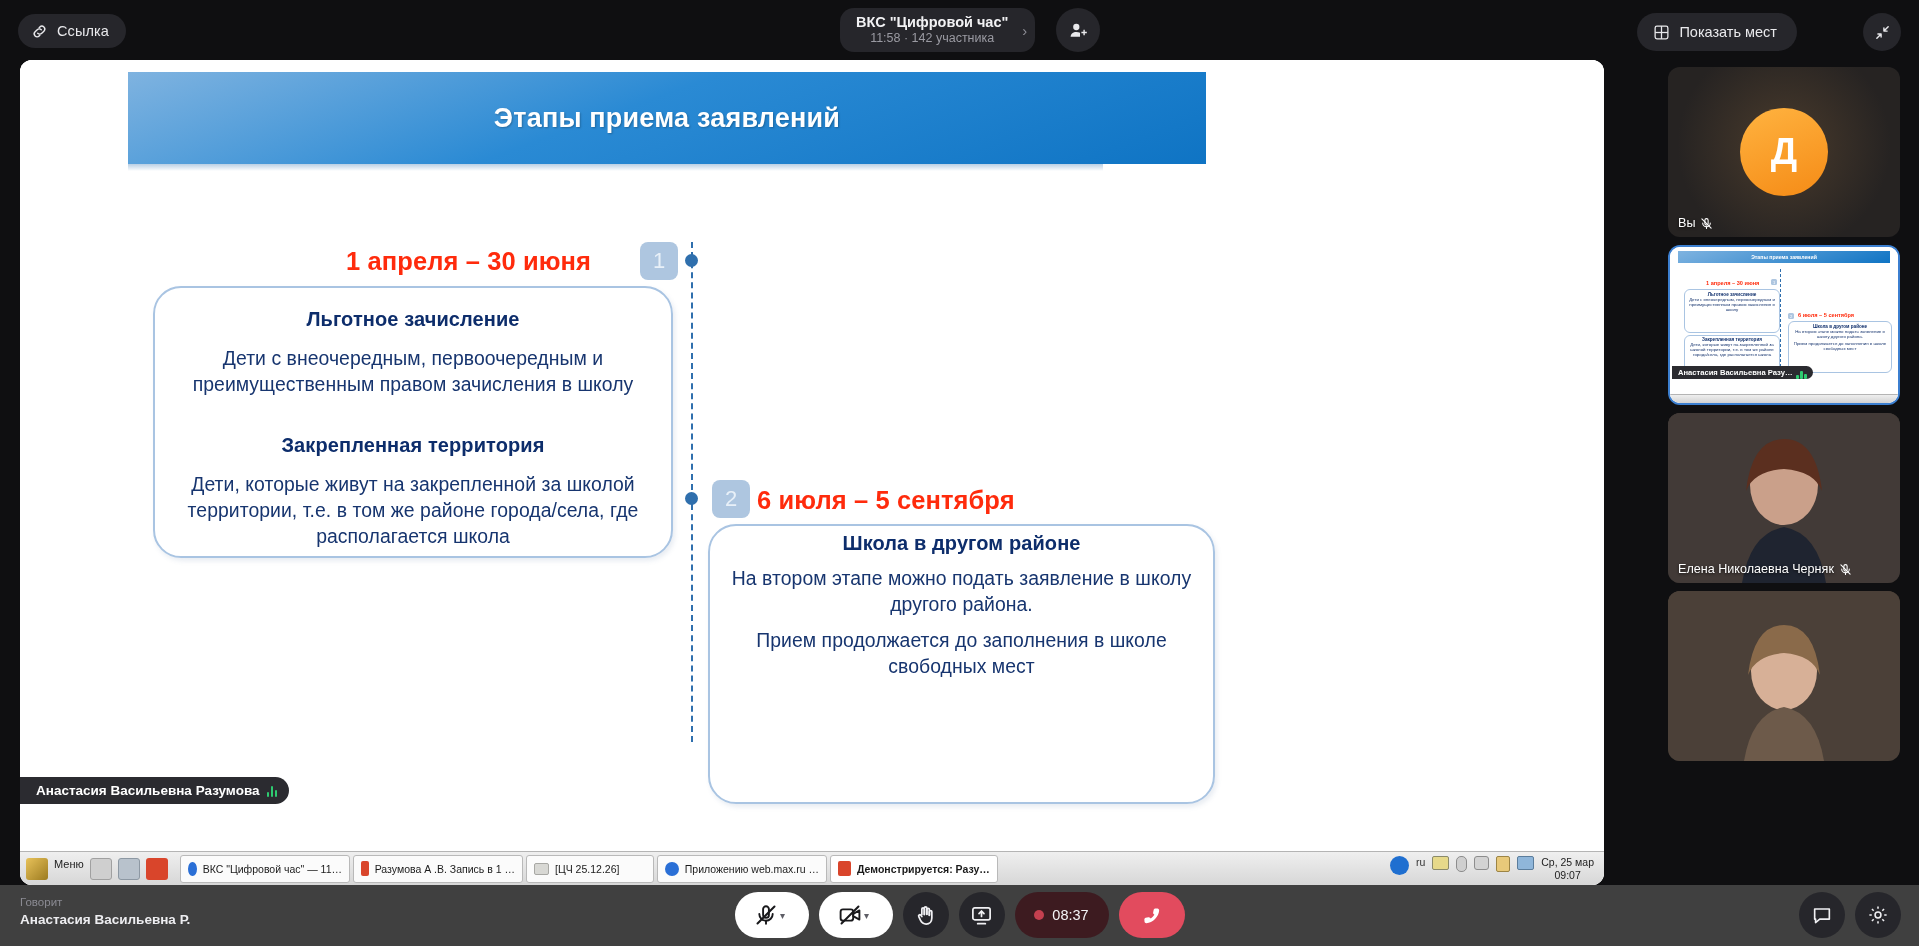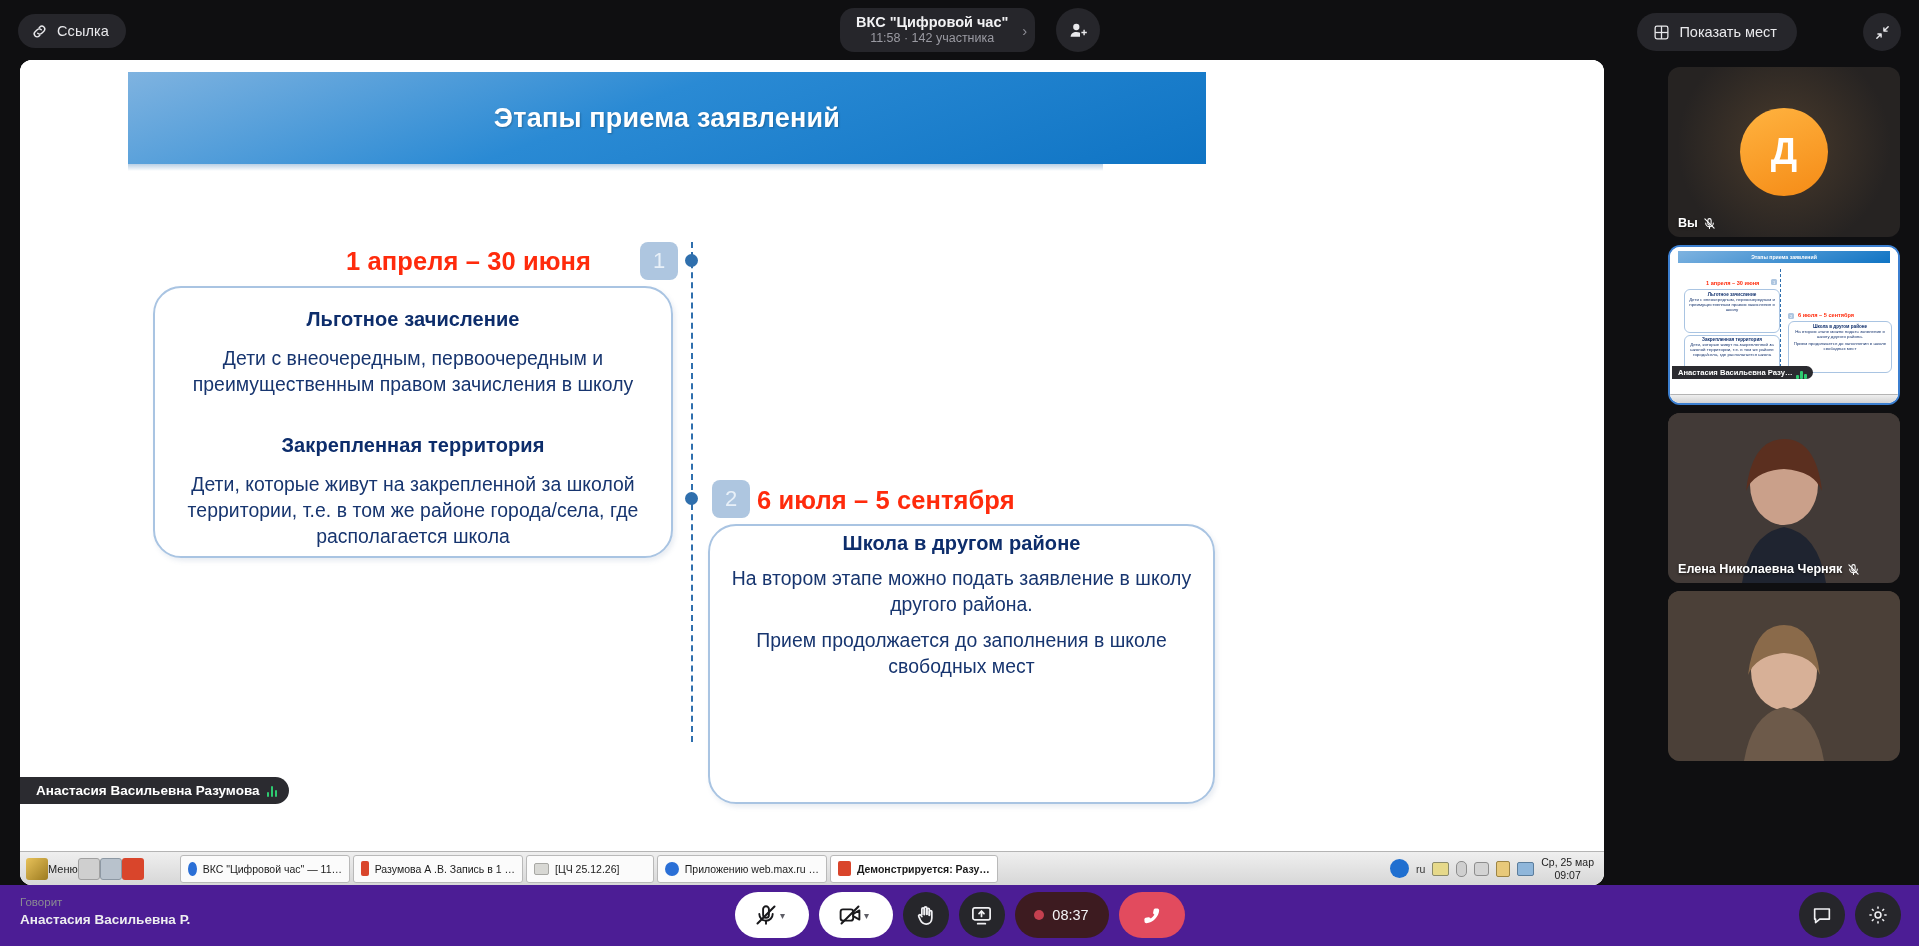--- a/index.html
+++ b/index.html
@@ -143,32 +143,32 @@
     border-radius: 4px; padding: 5px 9px; cursor: pointer; white-space: nowrap;
   }
   .share-note .hide { color: #1a73e8; font-size: 10.2px; cursor: pointer; white-space: nowrap; }
 
   
   .taskbar {
     position: absolute; left: 0; bottom: 0; width: 1584px; height: 34px;
     background: linear-gradient(180deg,#efefef,#d7d7d7);
     display: flex; align-items: center; border-top: 1px solid #b4b4b4;
   }
-  .tb-start { width: 150px; display: flex; align-items: center; padding-left: 6px; }
+  .tb-start { width: 150px; display: flex; align-items: flex-start; gap: 6px; padding-left: 6px; }
   .tb-start .menu-lbl { font-size: 11px; color: #222; }
   .qicon { width: 22px; height: 22px; border-radius: 3px; display: inline-block; }
   .tb-items { display: flex; align-items: center; gap: 3px; flex: 1; padding-left: 10px; }
   .tb-item {
     height: 28px; min-width: 128px; max-width: 170px; background: #fbfbfb;
     border: 1px solid #b9b9b9; border-radius: 3px; display: flex;
     align-items: center; gap: 6px; padding: 0 7px; font-size: 10.5px;
     color: #1a1a1a; white-space: nowrap; overflow: hidden; cursor: pointer;
   }
   .tb-item.active { background: #fff; font-weight: 700; }
-  .tb-tray { display: flex; align-items: center; gap: 7px; padding-right: 10px; }
+  .tb-tray { display: flex; align-items: flex-start; gap: 7px; padding-right: 10px; }
   .tb-tray .lang { font-size: 10.5px; color: #333; }
   .tb-clock { font-size: 10.5px; color: #222; text-align: center; line-height: 1.2; }
 
   
   .share-name {
     position: absolute; left: 0px; top: 717px; height: 27px;
     background: #2b2b30; border-radius: 0 14px 14px 0; color: #fff;
     display: flex; align-items: center; gap: 7px; padding: 0 12px 0 16px;
     font-size: 13.5px; font-weight: 600; z-index: 9;
   }
@@ -187,21 +187,21 @@
   .tile.t4 { top: 531px; height: 170px; background: linear-gradient(160deg,#56483d,#22201f); }
   .avatar {
     position: absolute; left: 50%; top: 50%; transform: translate(-50%,-50%);
     width: 88px; height: 88px; border-radius: 50%;
     background: linear-gradient(160deg,#ffb340,#f58b16);
     color: #fff; font-size: 37px; font-weight: 600;
     display: flex; align-items: center; justify-content: center;
   }
   .tile-name {
     position: absolute; left: 10px; bottom: 7px; color: #fff; font-size: 12.6px;
-    font-weight: 700; display: flex; align-items: center; gap: 5px;
+    font-weight: 400; display: flex; align-items: center; gap: 5px;
     text-shadow: 0 1px 3px rgba(0,0,0,.7); white-space: nowrap;
   }
 
   
   .mini { position: absolute; inset: 0; background: #fff; font-size: 4.4px; color: #17356f; }
   .mini-head {
     position: absolute; left: 8px; top: 4px; right: 8px; height: 12px;
     background: linear-gradient(160deg,#7fb3e0,#0f74c4); color: #fff;
     display: flex; align-items: center; justify-content: center;
     font-size: 5.2px; font-weight: 700;
@@ -220,21 +220,21 @@
     background: linear-gradient(180deg,#efefef,#d3d3d3); border-top: 1px solid #b4b4b4;
   }
   .mini-label {
     position: absolute; left: 2px; bottom: 24px; height: 13px;
     background: #2b2b30; border-radius: 0 7px 7px 0; color: #fff;
     font-size: 7.6px; font-weight: 700; display: flex; align-items: center;
     gap: 4px; padding: 0 6px;
   }
 
   
-  .bottombar { position: absolute; left: 0; bottom: 0; width: 1919px; height: 61px; background: #4c1d95; }
+  .bottombar { position: absolute; left: 0; bottom: 0; width: 1919px; height: 61px; background: #404040; }
   .speaking { position: absolute; left: 20px; top: 10px; line-height: 1.35; }
   .speaking .k { color: #8b8b93; font-size: 11.5px; }
   .speaking .v { color: #ededf0; font-size: 13.5px; font-weight: 600; }
 
   .controls {
     position: absolute; left: 50%; transform: translateX(-50%); top: 7px;
     display: flex; align-items: center; gap: 10px;
   }
   .rbtn {
     height: 46px; border-radius: 999px; background: #26262b;

